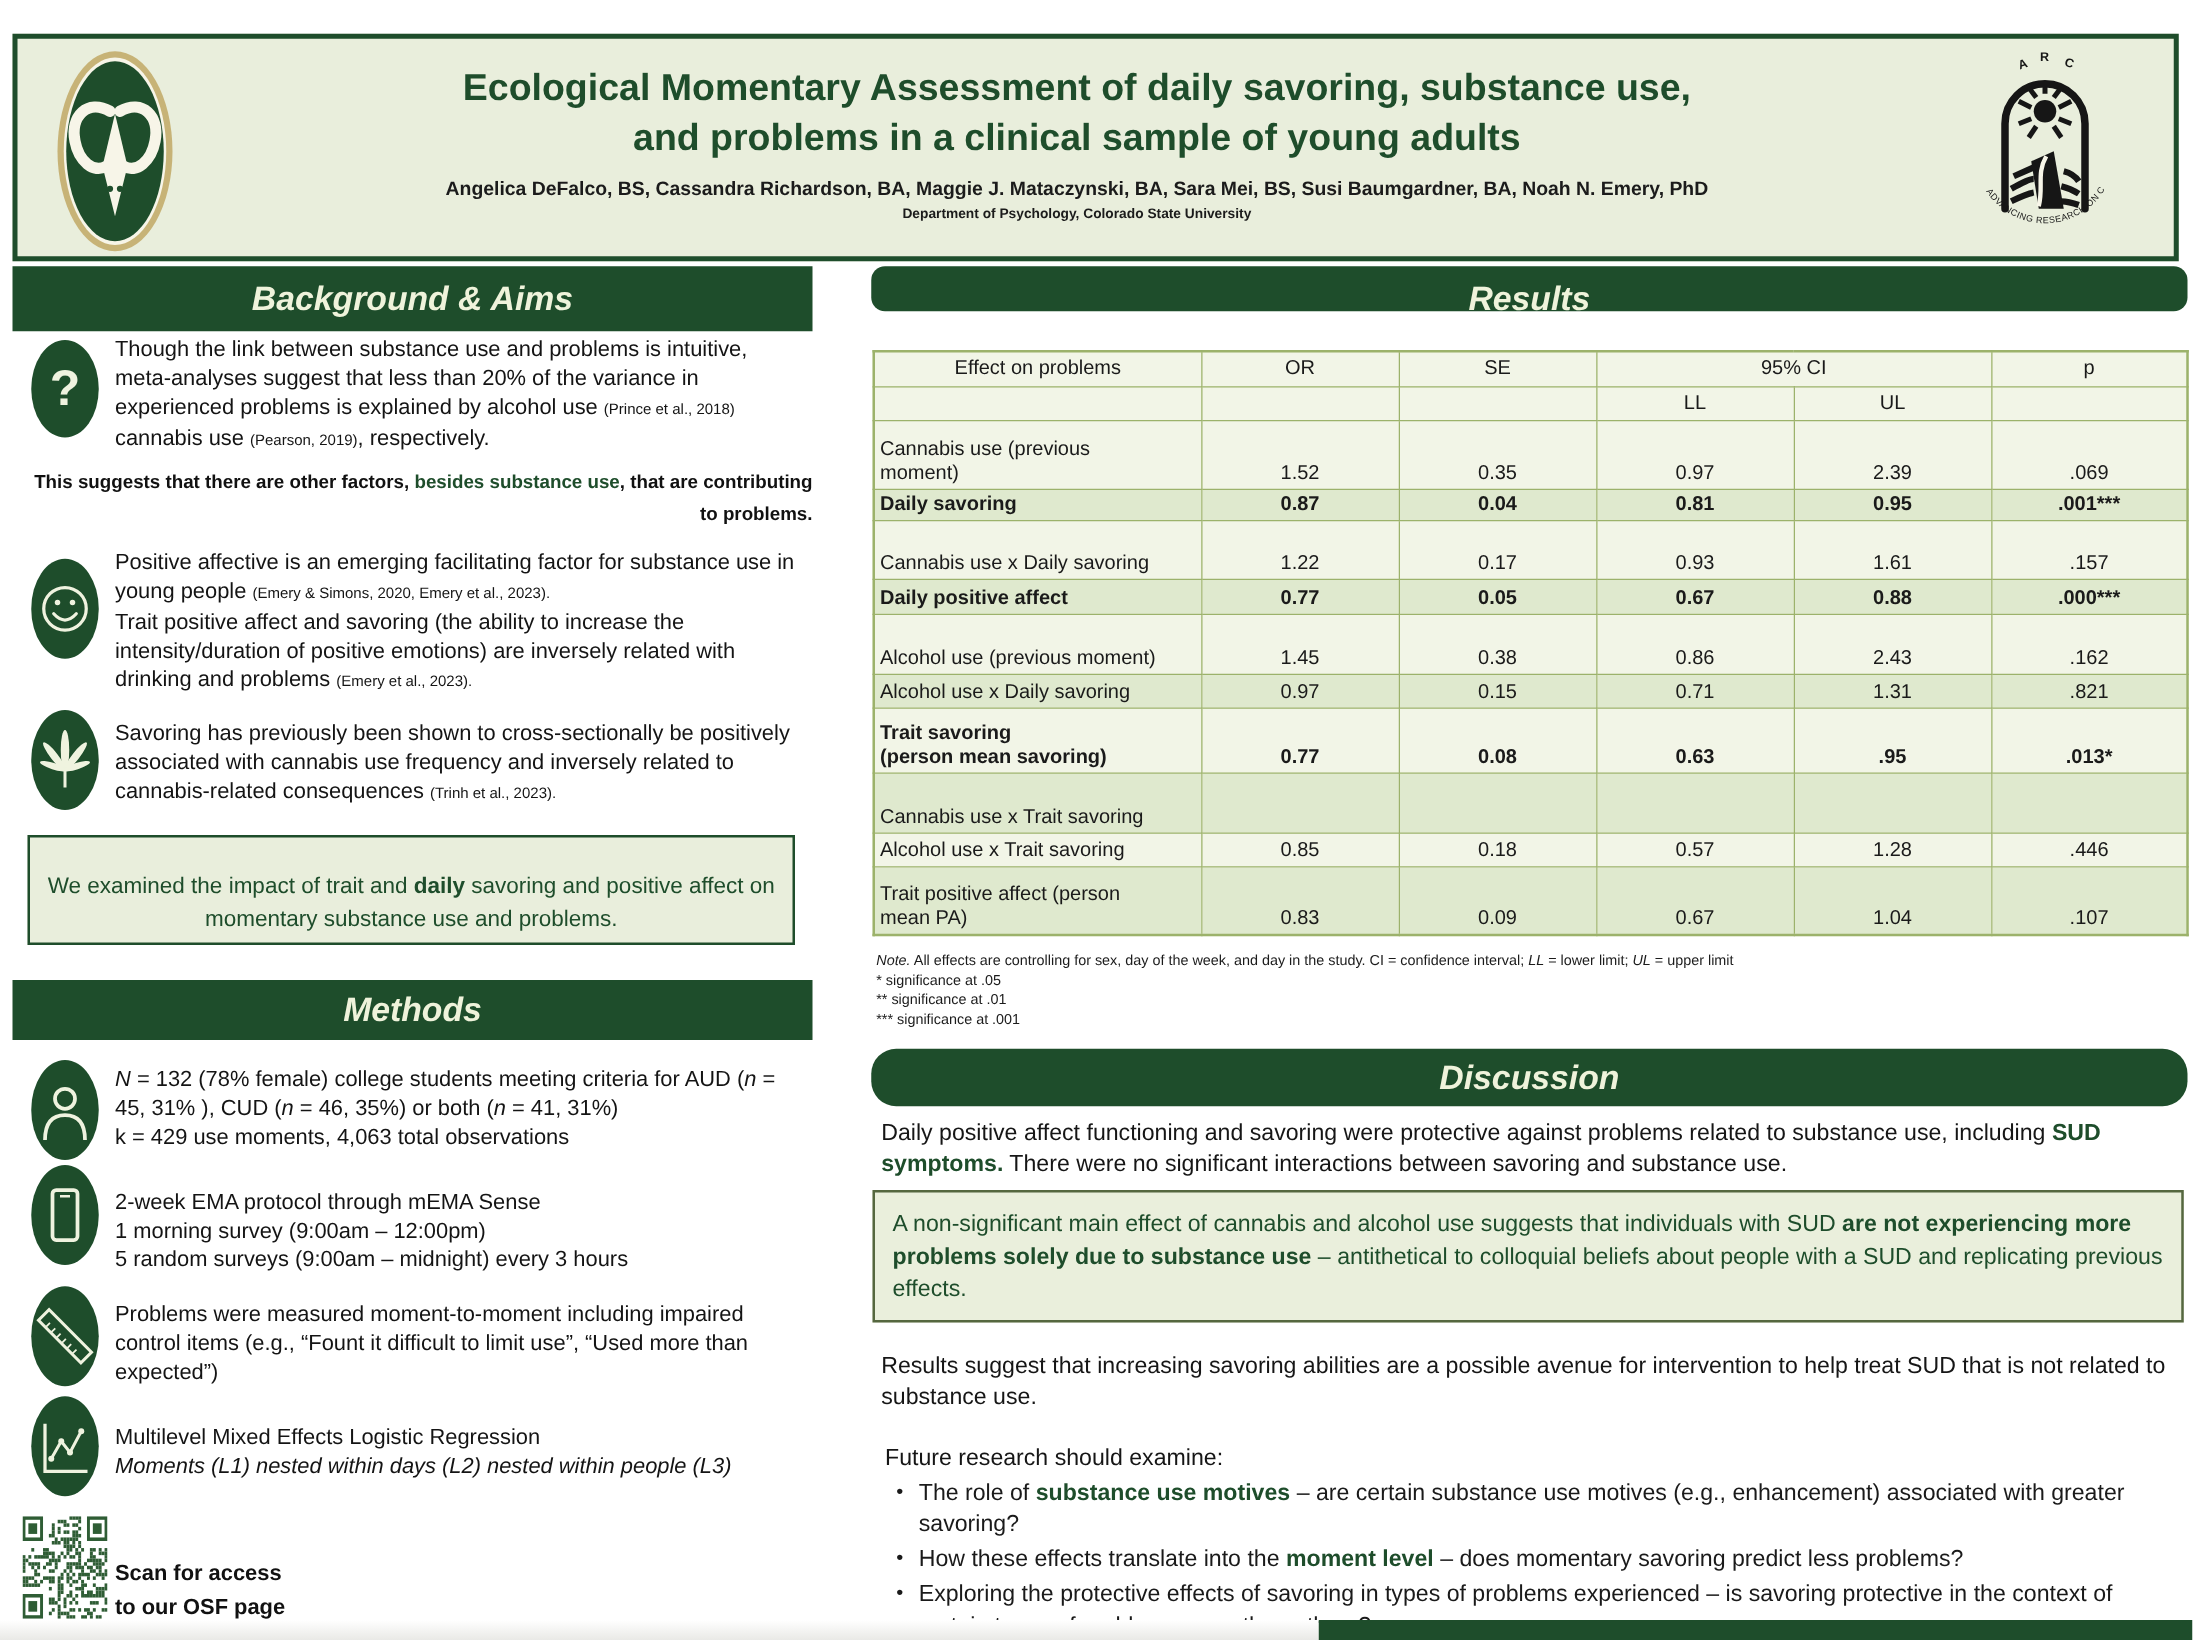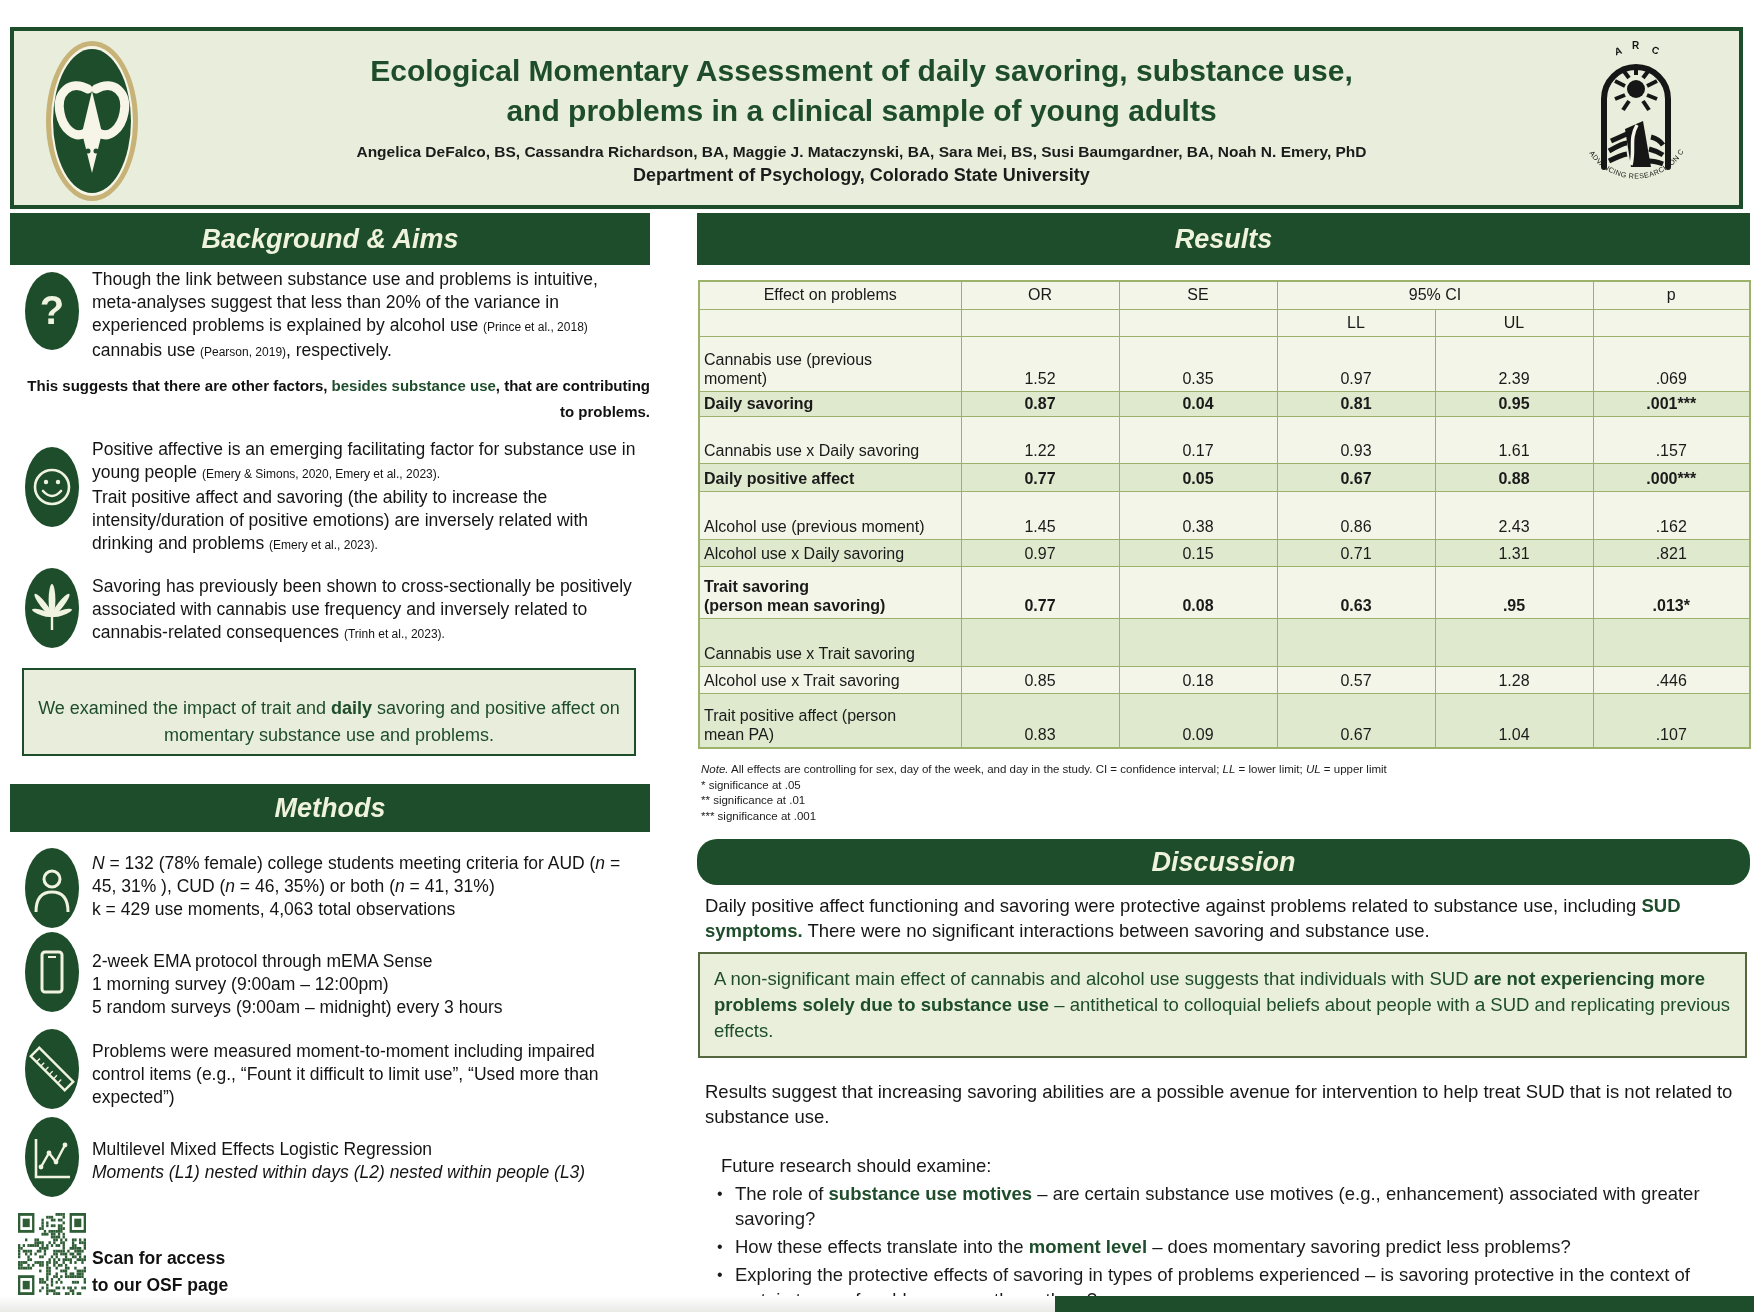--- a/index.html
+++ b/index.html
@@ -3,21 +3,21 @@
 <meta charset="utf-8">
 <style>
   html,body{margin:0;padding:0;}
   body{width:1754px;height:1312px;position:relative;background:#ffffff;
        font-family:"Liberation Sans",sans-serif;overflow:hidden;color:#1a1a1a;}
   .banner{position:absolute;left:10px;top:27px;width:1733px;height:182px;
           background:#E9EEDC;border:4px solid #1E4D2B;box-sizing:border-box;}
   .title-wrap{position:absolute;left:210px;right:240px;top:20px;text-align:center;}
   .title-line{font-size:30px;font-weight:bold;color:#1E4D2B;line-height:40px;}
   .authors{margin-top:12px;font-size:15.5px;font-weight:bold;color:#1b1b1b;}
-  .affil{margin-top:4px;font-size:18px;font-weight:bold;color:#1b1b1b;}
+  .affil{margin-top:4px;font-size:11px;font-weight:bold;color:#1b1b1b;}
   .ram-logo{position:absolute;left:30px;top:8px;}
   .arc-logo{position:absolute;right:52px;top:6px;}
 
   .col-left{position:absolute;left:10px;top:213px;width:640px;height:1099px;}
   .col-right{position:absolute;left:697px;top:213px;width:1053px;height:1099px;}
   .bar{position:absolute;left:0;width:100%;background:#1E4D2B;color:#EFF3DB;
        font-weight:bold;font-style:italic;text-align:center;}
   .bar-inner{font-size:27px;}
   .abs{position:absolute;}
 
@@ -512,21 +512,21 @@
         <rect x="26" y="28" width="1" height="1"></rect>
       </g>
   </svg>
   <div class="abs qr-caption" style="left:82px;top:1032px;">
     <span>Scan for access</span><br>
     <span>to our OSF page</span>
   </div>
 </div>
 
 <div class="col-right">
-  <div class="bar" style="top:0;height:52px;line-height:52px;">
+  <div class="bar" style="top:0;height:36px;line-height:52px;border-radius:11px;">
     <span class="bar-inner">Results</span>
   </div>
 
   <table class="results abs" style="left:1px;top:67px;width:1051px;">
     <colgroup>
       <col style="width:262px">
         <col style="width:158px">
         <col style="width:158px">
       <col style="width:158px">
         <col style="width:158px">
@@ -645,21 +645,21 @@
   <div class="abs disc-box" style="left:1px;top:739px;width:1049px;">
     <span>A non-significant main effect of cannabis and alcohol use suggests that individuals with SUD </span><span class="dbold">are not experiencing more problems solely due to substance use</span><span> – antithetical to colloquial beliefs about people with a SUD and replicating previous effects.</span>
   </div>
 
   <div class="abs dtext" style="left:8px;top:680px;width:1038px;">
     <span>Daily positive affect functioning and savoring were protective against problems related to substance use, including </span><span class="dbold">SUD symptoms.</span><span> There were no significant interactions between savoring and substance use.</span>
   </div>
 
   <div class="abs dtext" style="left:8px;top:866px;width:1030px;">Results suggest that increasing savoring abilities are a possible avenue for intervention to help treat SUD that is not related to substance use.</div>
 
-  <div class="abs dtext" style="left:24px;top:940px;width:1030px;">Future research should examine:</div>
+  <div class="abs dtext" style="left:11px;top:940px;width:1030px;">Future research should examine:</div>
 
   <ul class="fr abs" style="left:8px;top:968px;width:1036px;">
     <li><span>The role of </span><span class="dbold">substance use motives</span><span> – are certain substance use motives (e.g., enhancement) associated with greater savoring?</span></li>
     <li><span>How these effects translate into the </span><span class="dbold">moment level</span><span> – does momentary savoring predict less problems?</span></li>
     <li><span>Exploring the protective effects of savoring in types of problems experienced – is savoring protective in the context of certain types of problems more than others?</span><span class="dbold"></span><span></span></li>
   </ul>
 </div>
 
 <div class="bottom-fade"></div>
 <div class="bottom-strip"></div>

